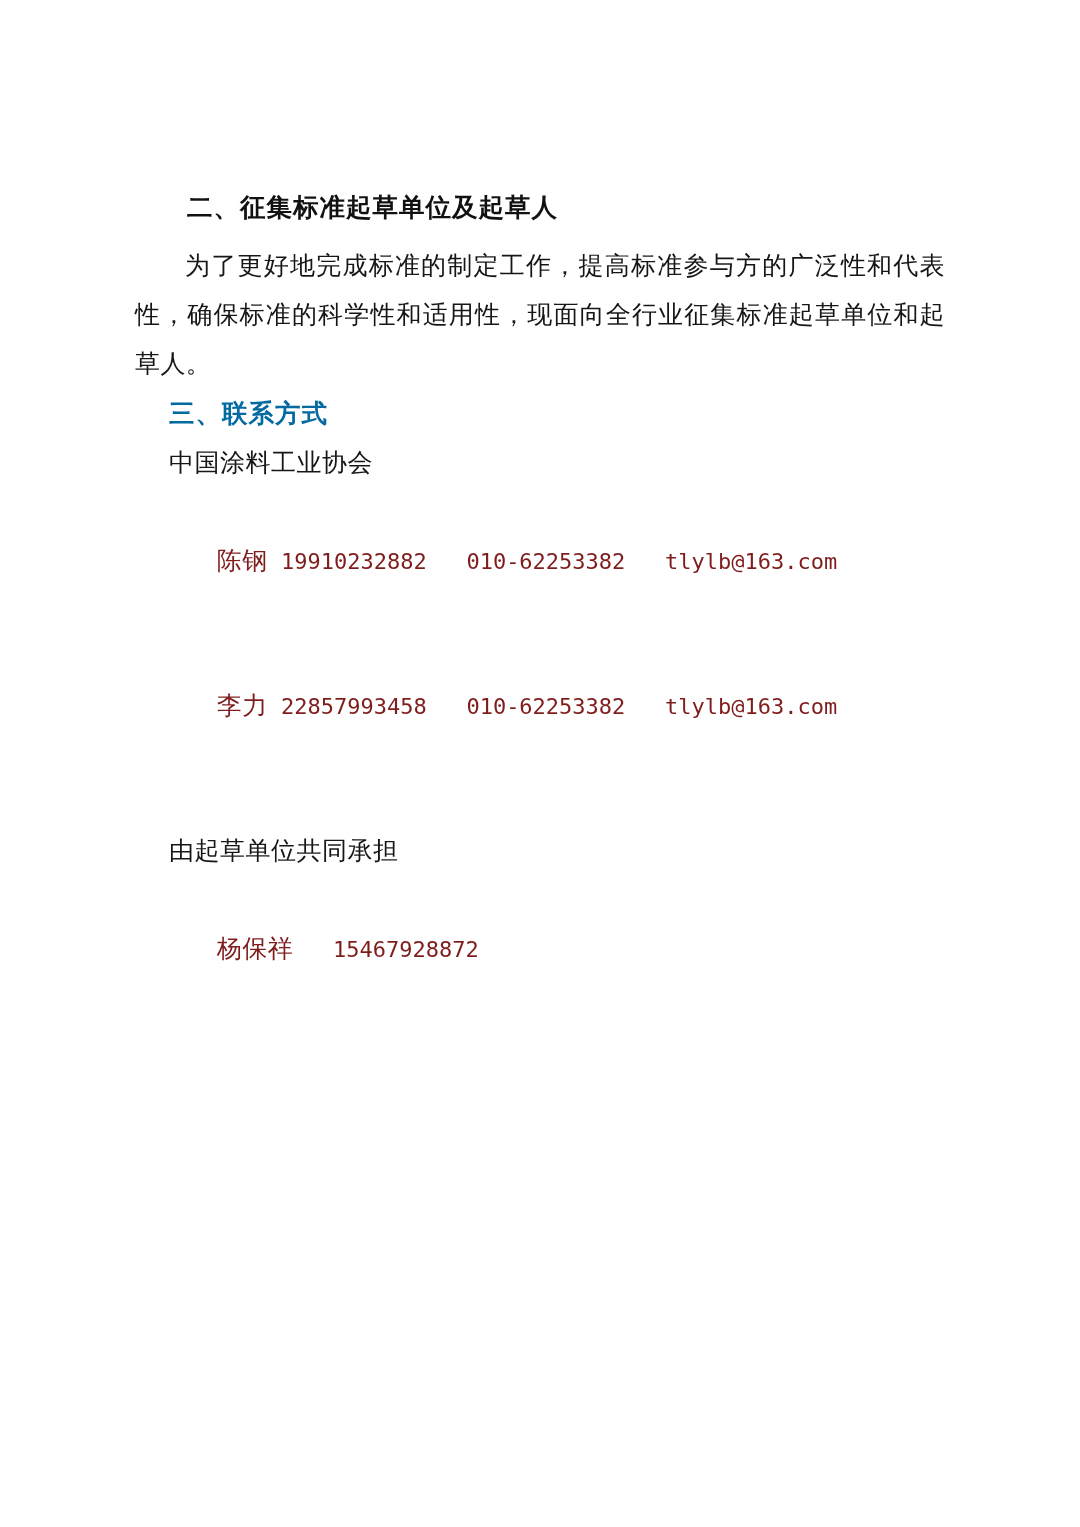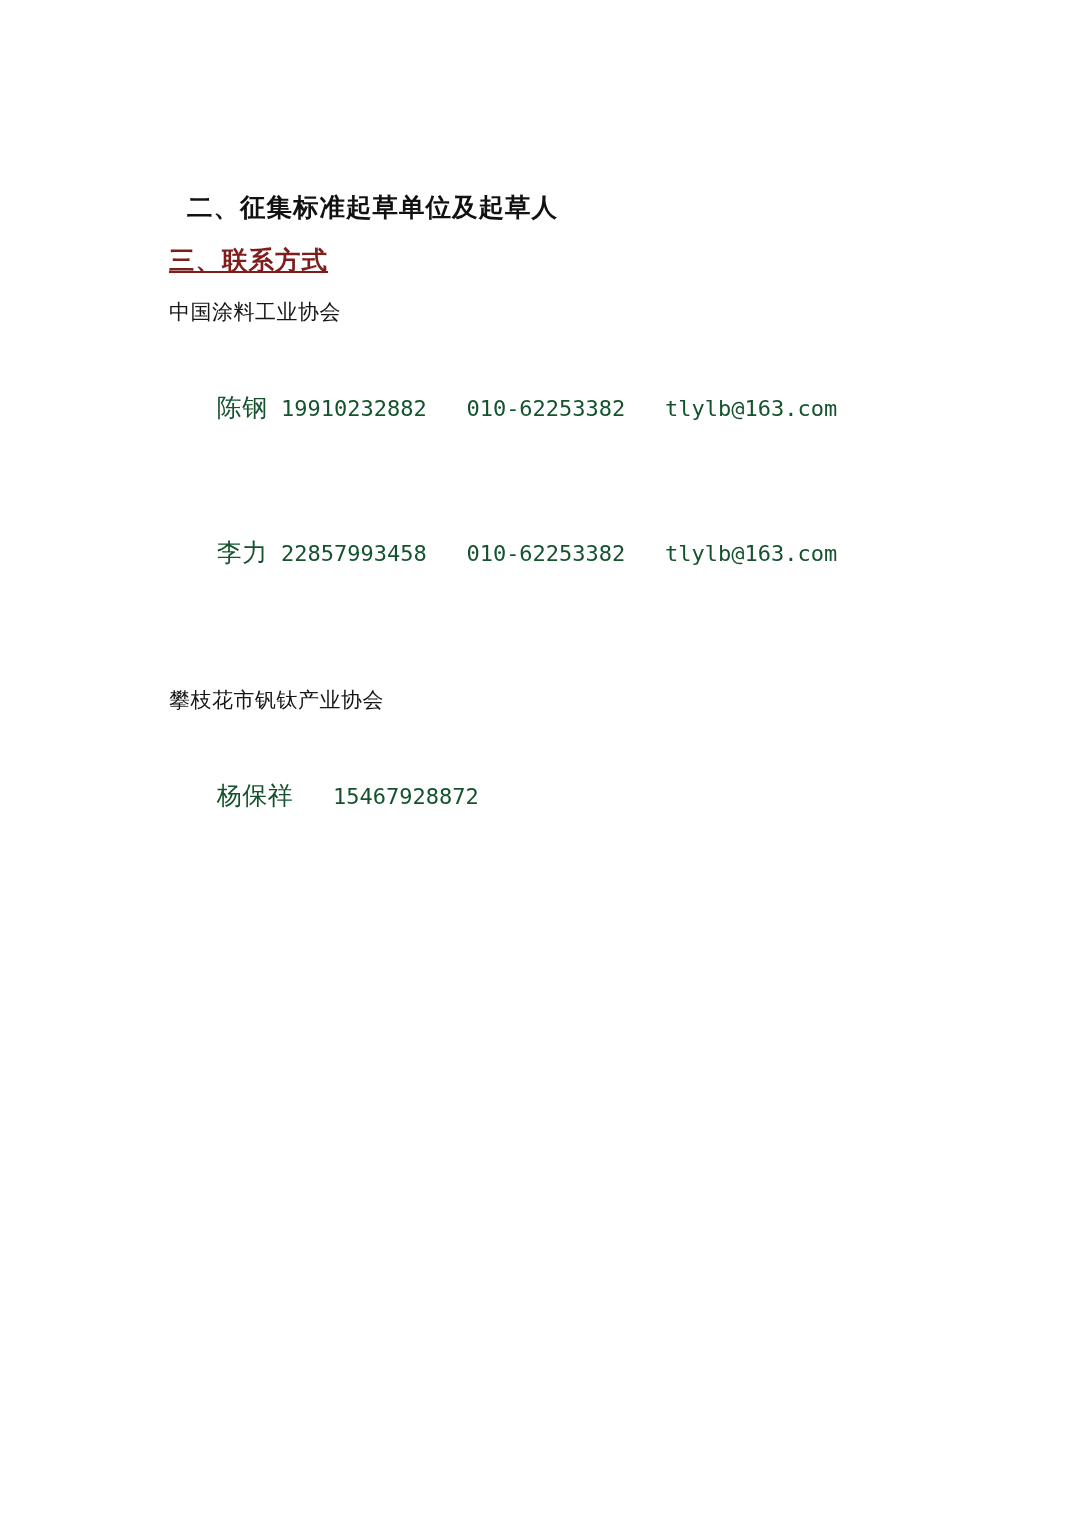--- a/index.html
+++ b/index.html
@@ -31,53 +31,52 @@
     letter-spacing: 1px;
     color: #111;
     margin: 0 0 16px 0;
     padding-left: 52px;
   }
   .heading-3 {
     font-family: "DejaVu Sans", sans-serif;
     font-weight: bold;
     font-size: 25.5px;
     letter-spacing: 1px;
-    color: #7f1d1d;
-    margin: 18px 0 10px 0;
+    color: #0369a1;
+    margin: 8px 0 10px 0;
     padding-left: 34px;
-    text-decoration: underline;
   }
   .para {
     font-family: "DejaVu Serif", serif;
     font-size: 25px;
     line-height: 49px;
     text-align: justify;
     text-justify: inter-character;
     text-indent: 50px;
     margin: 0 0 4px 0;
     letter-spacing: 0.4px;
     color: #161616;
   }
   .contact-block {
     margin-top: 4px;
   }
   .org-name {
-    font-family: Liberation Serif, serif;
-    font-size: 21px;
+    font-family: Liberation Mono, monospace;
+    font-size: 25px;
     line-height: 48px;
     padding-left: 34px;
     letter-spacing: 0.5px;
     color: #161616;
   }
   .contact-row {
     font-family: "DejaVu Serif", serif;
     font-size: 25px;
     line-height: 48px;
     padding-left: 34px;
-    color: #14532d;
+    color: #7f1d1d;
     white-space: pre;
   }
   .contact-row .name {
     letter-spacing: 0.5px;
   }
   .contact-row .mono {
     font-family: "DejaVu Sans Mono", monospace;
     font-size: 22px;
     letter-spacing: 0px;
   }
@@ -85,20 +84,21 @@
     height: 46px;
   }
 </style>
 </head>
 <body>
 
 <div class="page">
 
   <h2 class="heading">二、征集标准起草单位及起草人</h2>
 
+  <p class="para">为了更好地完成标准的制定工作，提高标准参与方的广泛性和代表性，确保标准的科学性和适用性，现面向全行业征集标准起草单位和起草人。</p>
 
 
 
   <h2 class="heading-3">三、联系方式</h2>
 
   <div class="contact-block">
     <div class="org-name">中国涂料工业协会</div>
 
     <div class="contact-row">
       <span class="name">陈钢</span><span class="mono">&nbsp;</span><span class="mono">19910232882</span><span class="mono">&nbsp;&nbsp;&nbsp;</span><span class="mono">010-62253382</span><span class="mono">&nbsp;&nbsp;&nbsp;</span><span class="mono">tlylb@163.com</span>
@@ -106,19 +106,19 @@
 
     <div class="contact-row">
       <span class="name">李力</span><span class="mono">&nbsp;</span><span class="mono">22857993458</span><span class="mono">&nbsp;&nbsp;&nbsp;</span><span class="mono">010-62253382</span><span class="mono">&nbsp;&nbsp;&nbsp;</span><span class="mono">tlylb@163.com</span>
     </div>
 
   </div>
 
   <div class="spacer-block"></div>
 
   <div class="contact-block">
-    <div class="org-name">攀枝花市钒钛产业协会</div>
+    <div class="org-name">由起草单位共同承担</div>
     <div class="contact-row">
       <span class="name">杨保祥</span><span class="mono">&nbsp;&nbsp;&nbsp;</span><span class="mono">15467928872</span>
     </div>
   </div>
 
 </div>
 
 </body></html>

